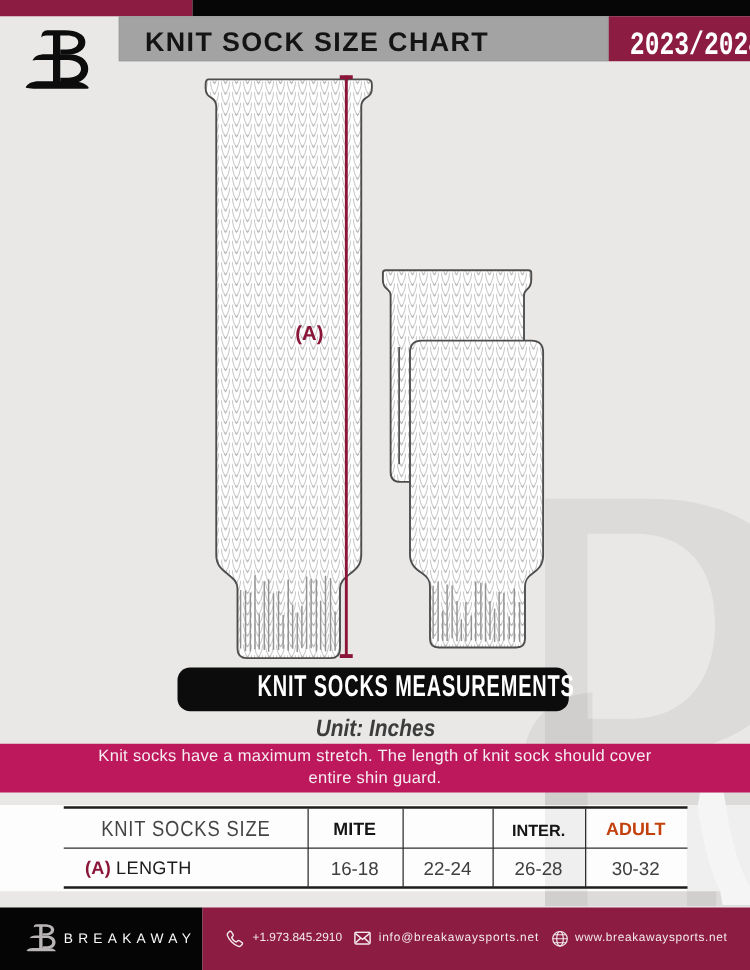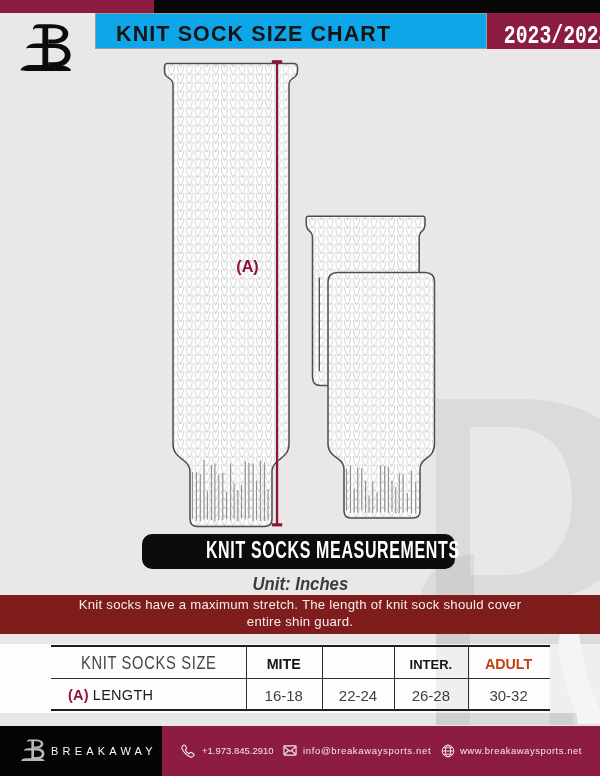--- a/index.html
+++ b/index.html
@@ -145,38 +145,38 @@
              L37,28.3 C35,28.3 33.8,28.9 33,30 Z"></path>
     <path d="M26,48.3 C27.5,45 31,43.4 36,43.4 L55,43.4 C64,43.4 70.6,47.7 70.6,55
              C70.6,62 64.5,66.8 56,66.8 L48.2,66.8 L48.2,62.2 L54.5,62.2
              C60.5,62.2 64.8,59.2 64.8,55 C64.8,50.8 60.5,47.9 54.5,47.9
              L33,47.9 C30,47.9 27.6,48 26,48.3 Z"></path>
     <path d="M20.5,70 C22,66.7 26,65 31,65 L57,65 C63,65 67.5,66.3 70.5,69.3
              C71.3,70.1 71,70.9 69.8,70.9 L27,70.9 C24,70.9 21.8,70.6 20.5,70 Z"></path>
   </g>
 </svg>
 
-<div class="abs" style="left:95px;top:13px;width:390px;height:34px;background:#0ea5e9;border:1px solid #9d9d9d">
+<div class="abs" style="left:95px;top:13px;width:390px;height:34px;background:#a3a3a3;border:1px solid #9d9d9d">
   <div class="abs" style="left:20px;top:2.5px;line-height:34px;font-size:21.5px;font-weight:bold;color:#141414;letter-spacing:1.1px">KNIT SOCK SIZE CHART</div>
 </div>
 
 <div class="abs" style="left:487px;top:13px;width:113px;height:36px;background:#8c1c42;color:#fff;
      font-family:'Liberation Mono',monospace;font-weight:bold;font-size:26px;text-align:center;line-height:47px">
   <span style="display:inline-block;transform:scaleX(0.76);transform-origin:center">2023/2024</span></div>
 
 <div class="abs" style="left:142px;top:534px;width:313px;height:35px;background:#0c0c0c;border-radius:10px;">
   <div class="abs" style="left:0;top:0;width:100%;height:100%;display:flex;align-items:center;justify-content:flex-start">
     <span style="display:inline-block;transform:scaleX(0.665);margin-top:-3px;transform-origin:center;
         color:#fff;font-size:24px;font-weight:bold;letter-spacing:1px;white-space:nowrap">KNIT SOCKS MEASUREMENTS</span>
   </div>
 </div>
 
 <div class="abs" style="left:0;top:575.5px;width:600px;text-align:center;font-style:italic;font-weight:bold;font-size:19px;line-height:16px;color:#3c3c3c"><span style="display:inline-block;transform:scaleX(0.88)">Unit: Inches</span></div>
 
-<div class="abs" style="left:0;top:595px;width:600px;height:38.5px;background:#7f1d1d;color:#f6edf1;
+<div class="abs" style="left:0;top:595px;width:600px;height:38.5px;background:#be185d;color:#f6edf1;
      font-size:13.2px;line-height:16.6px;text-align:center;letter-spacing:0.25px;padding-top:2px;box-sizing:border-box">
   Knit socks have a maximum stretch. The length of knit sock should cover<br>entire shin guard.
 </div>
 
 <div class="abs" style="left:51px;top:644.5px;width:498.5px;height:67px">
 
   <div class="abs" style="left:0;top:0;width:100%;height:2.2px;background:#1d1d1d"></div>
 
   <div class="abs" style="left:0;top:33px;width:100%;height:1.2px;background:#2e2e2e"></div>
 

